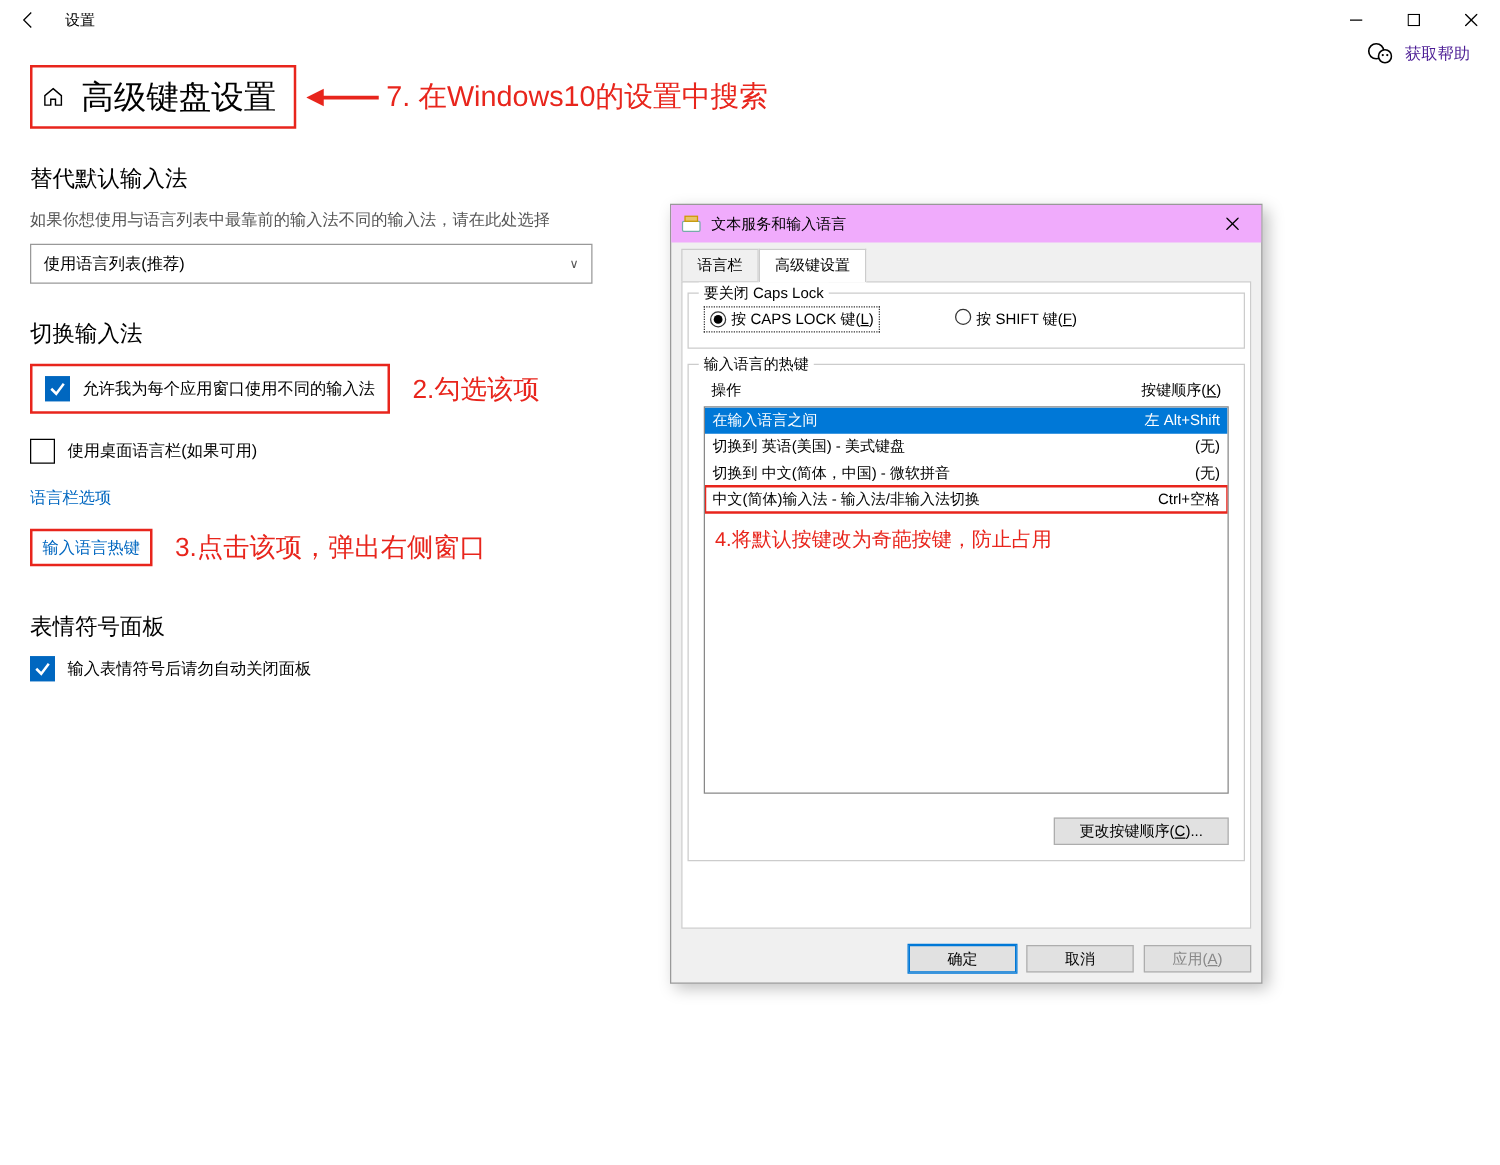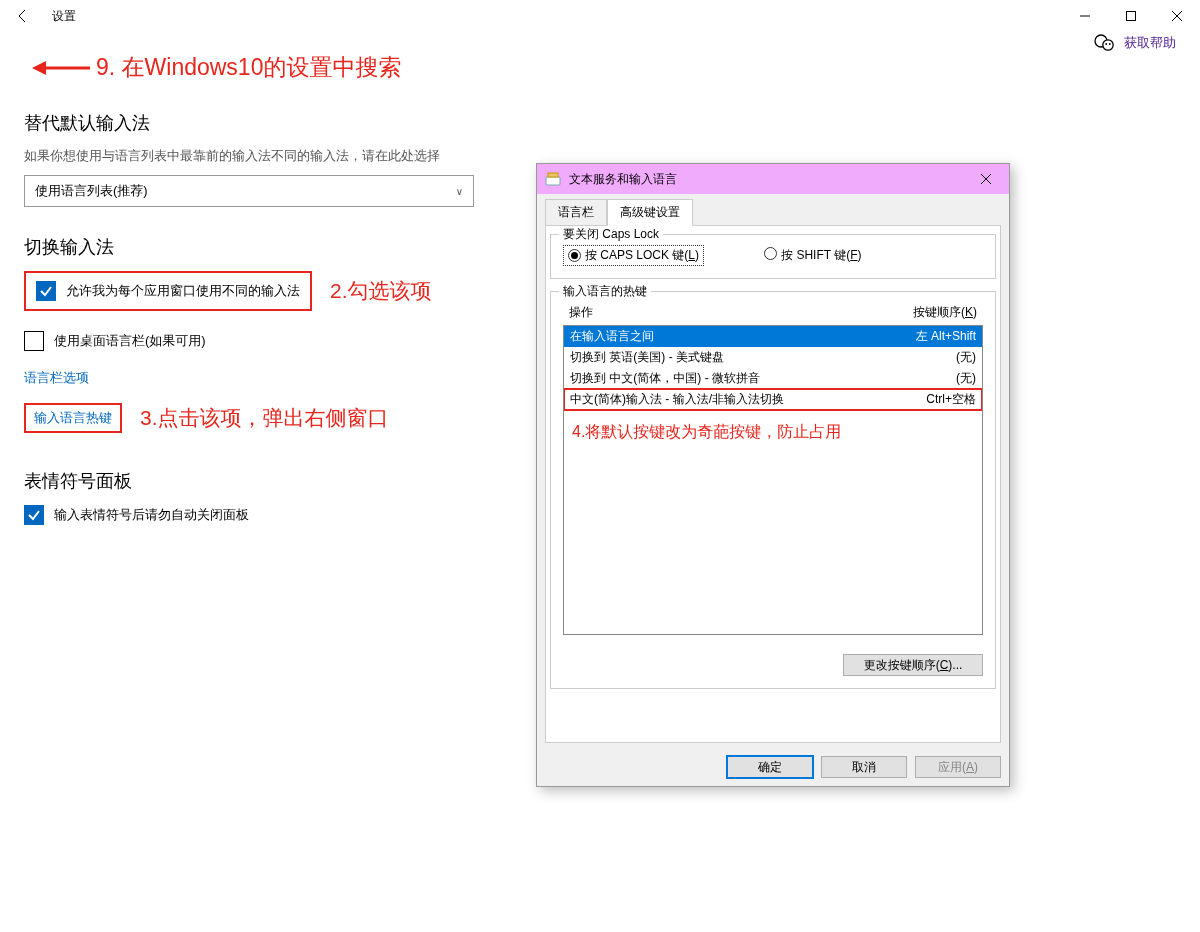--- a/index.html
+++ b/index.html
@@ -112,26 +112,32 @@
     <svg width="20" height="18" viewBox="0 0 20 18">
       <circle cx="7" cy="7" r="6" stroke="#000" fill="none" stroke-width="1.3"></circle>
       <circle cx="14" cy="11" r="5.2" stroke="#000" fill="#fff" stroke-width="1.3"></circle>
       <circle cx="12.2" cy="10" r="0.9" fill="#000"></circle>
       <circle cx="15.8" cy="10" r="0.9" fill="#000"></circle>
     </svg>
     <span>获取帮助</span>
   </div>
 
   <div style="display:flex;align-items:center">
+    <div class="page-title-box">
+      <svg class="home-icon" viewBox="0 0 18 18">
+        <path d="M9 2 L16 8 V16 H11 V11 H7 V16 H2 V8 Z" stroke="#000" stroke-width="1.2" fill="none"></path>
+      </svg>
+      <span class="page-title">高级键盘设置</span>
+    </div>
     <div class="arrow-annot">
       <svg width="60" height="24" viewBox="0 0 60 24">
         <line x1="58" y1="12" x2="6" y2="12" stroke="#E8251C" stroke-width="3"></line>
         <polygon points="0,12 14,5 14,19" fill="#E8251C"></polygon>
       </svg>
-      <span class="annot-text">9. 在Windows10的设置中搜索</span>
+      <span class="annot-text">7. 在Windows10的设置中搜索</span>
     </div>
   </div>
 
   <h2 class="sec-h">替代默认输入法</h2>
   <div class="sec-desc">如果你想使用与语言列表中最靠前的输入法不同的输入法，请在此处选择</div>
   <div class="dropdown">
     <span>使用语言列表(推荐)</span>
     <span class="chev">∨</span>
   </div>
 

